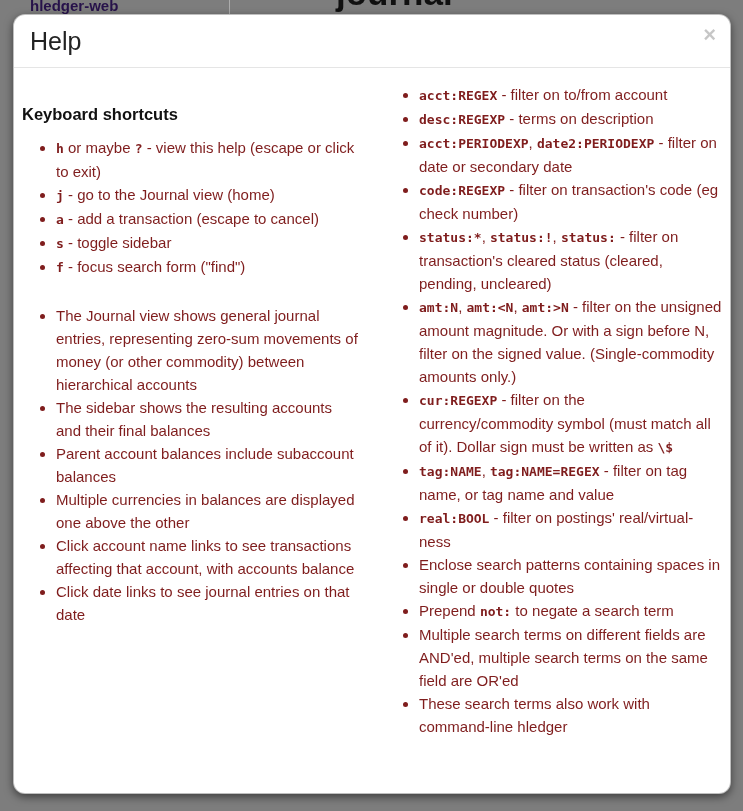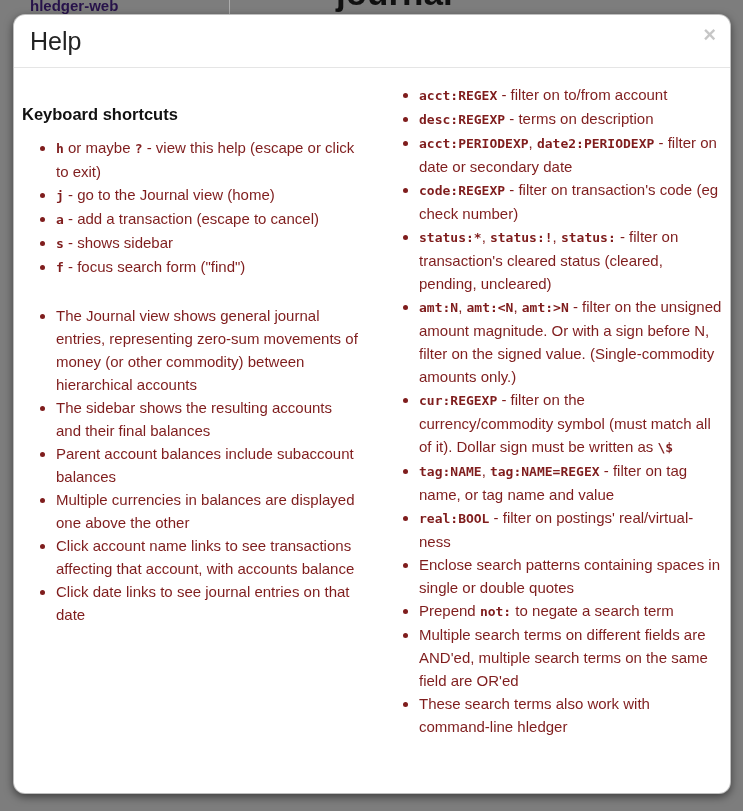--- a/index.html
+++ b/index.html
@@ -105,21 +105,21 @@
     <h2 class="modal-title">Help</h2>
     <button class="close-btn">×</button>
   </div>
   <div class="modal-body">
     <div class="col col-left" id="col-left">
         <h4 class="section-heading">Keyboard shortcuts</h4>
         <ul class="help-list">
           <li><span class="code">h</span><span> or maybe </span><span class="code">?</span><span> - view this help (escape or click to exit)</span></li>
           <li><span class="code">j</span><span> - go to the Journal view (home)</span></li>
           <li><span class="code">a</span><span> - add a transaction (escape to cancel)</span></li>
-          <li><span class="code">s</span><span> - shows sidebar</span></li>
+          <li><span class="code">s</span><span> - toggle sidebar</span></li>
           <li><span class="code">f</span><span> - focus search form ("find")</span></li>
         </ul>
         <ul class="help-list">
           <li><span>The Journal view shows general journal entries, representing zero-sum movements of money (or other commodity) between hierarchical accounts</span></li>
           <li><span>The sidebar shows the resulting accounts and their final balances</span></li>
           <li><span>Parent account balances include subaccount balances</span></li>
           <li><span>Multiple currencies in balances are displayed one above the other</span></li>
           <li><span>Click account name links to see transactions affecting that account, with accounts balance</span></li>
           <li><span>Click date links to see journal entries on that date</span></li>
         </ul>

